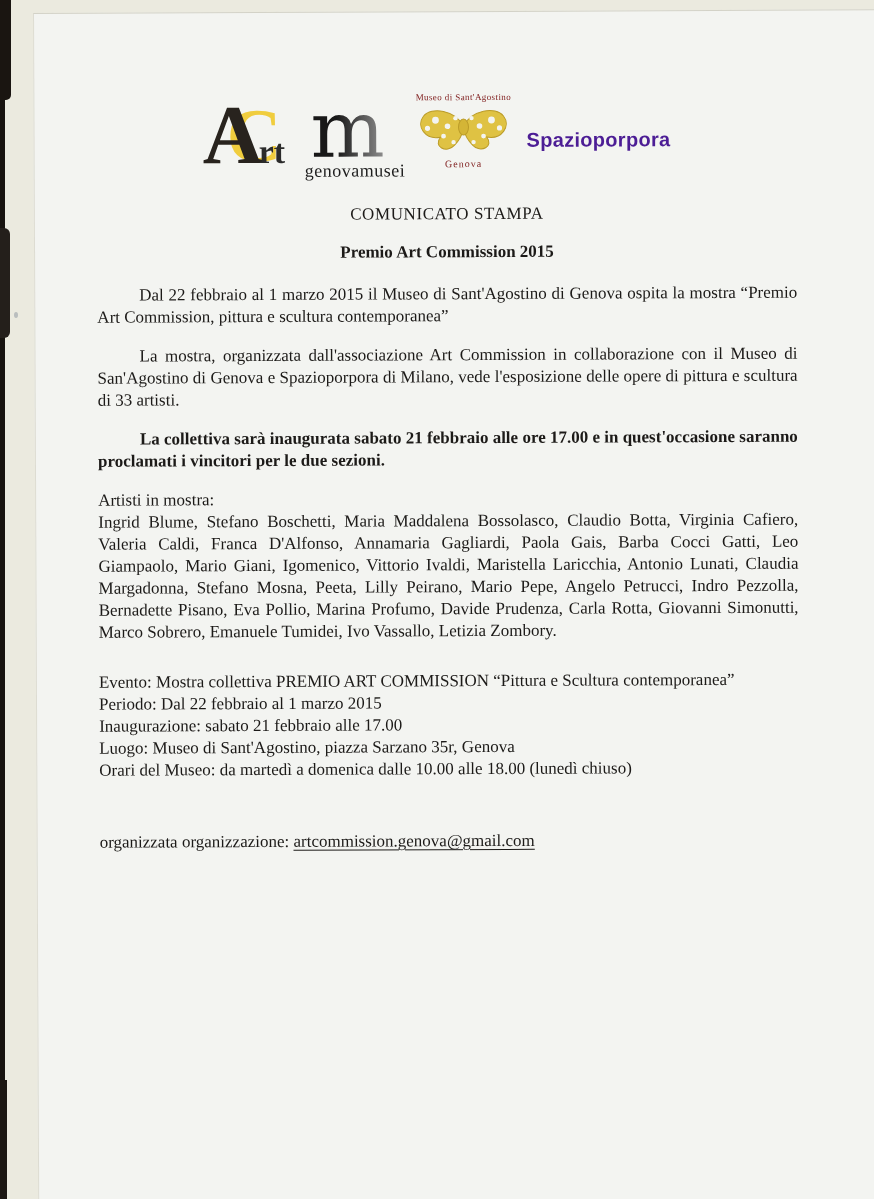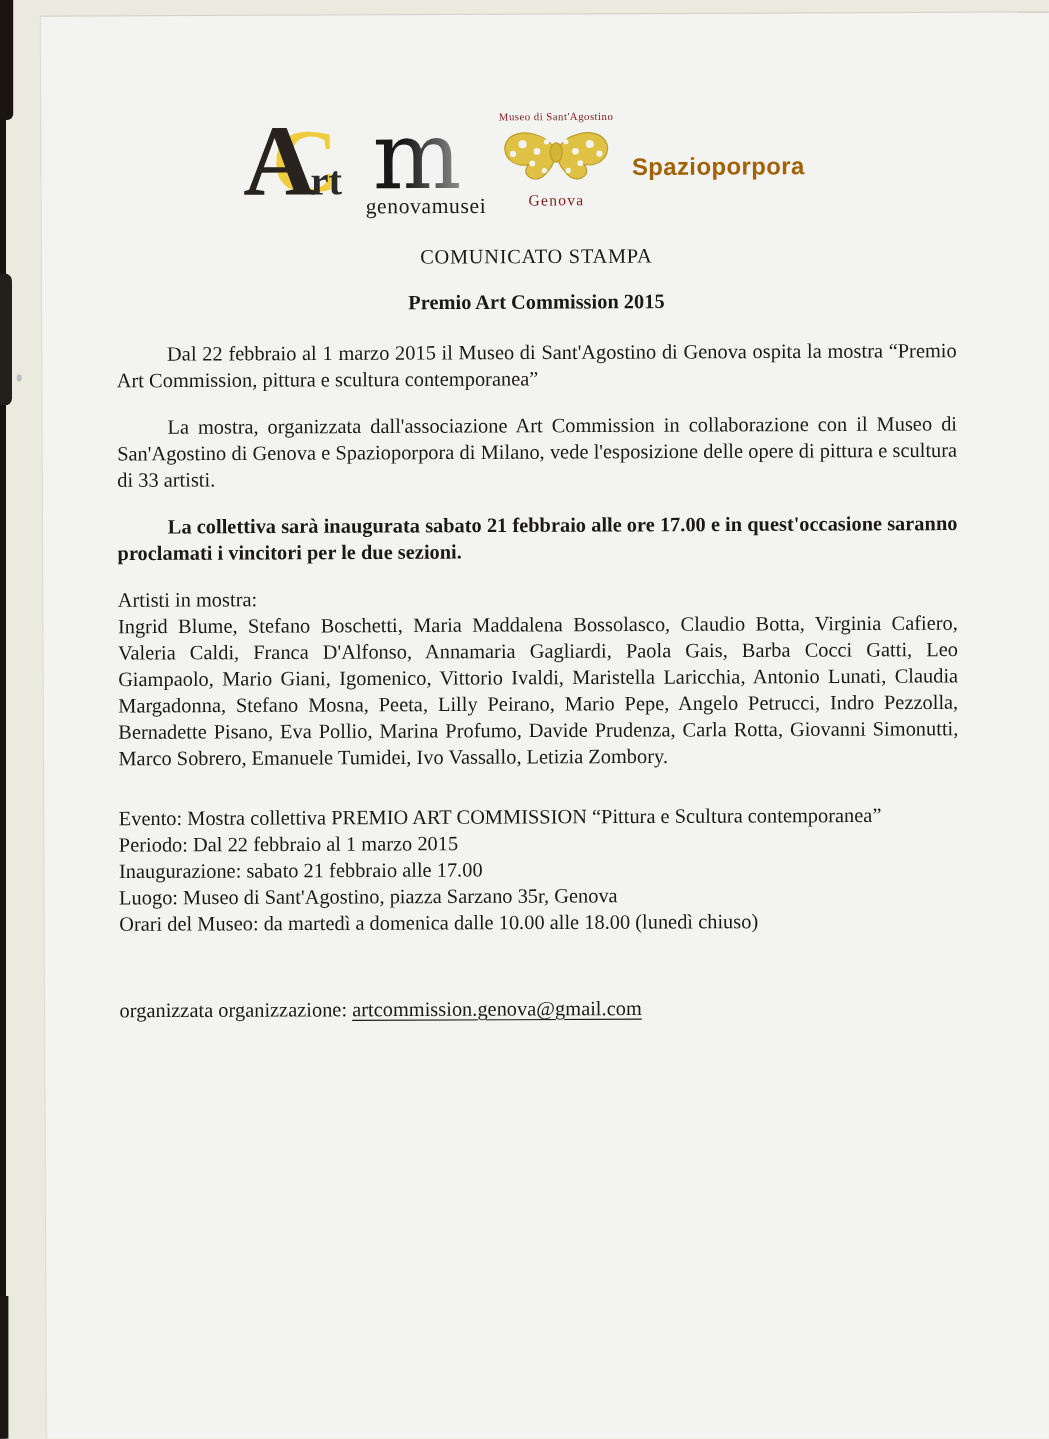--- a/index.html
+++ b/index.html
@@ -35,24 +35,24 @@
   .logo-art .rt{position:absolute;left:56px;top:42px;font-size:34px;font-weight:600;color:#2b2b2b;z-index:3;line-height:1;}
 
   .logo-comune{width:106px;height:92px;text-align:center;}
   .logo-comune .label{font-size:9.5px;font-weight:bold;letter-spacing:1.2px;color:#2a2a2a;margin-top:-2px;white-space:nowrap;}
 
   .logo-gm{width:96px;height:92px;text-align:center;}
   .logo-gm .label{font-size:18px;color:#1d1d1d;letter-spacing:.5px;margin-top:-12px;}
 
   .logo-museo{width:106px;height:96px;text-align:center;color:#7f1d1d;}
   .logo-museo .top{font-size:9px;letter-spacing:.4px;white-space:nowrap;}
-  .logo-museo .bottom{font-size:13px;letter-spacing:1px;margin-top:-2px;}
+  .logo-museo .bottom{font-size:10px;letter-spacing:1px;margin-top:-2px;}
 
   .logo-spazio{width:126px;text-align:center;}
-  .logo-spazio .label{font-family:"Liberation Sans","DejaVu Sans",sans-serif;font-weight:800;font-size:20px;letter-spacing:.3px;color:#a16207;}
+  .logo-spazio .label{font-family:"Liberation Sans","DejaVu Sans",sans-serif;font-weight:800;font-size:20px;letter-spacing:.3px;color:#4c1d95;}
 
   
   .content{position:absolute;left:62px;top:191px;width:700px;font-size:17px;line-height:22px;}
   .kicker{text-align:center;letter-spacing:.6px;}
   .doc-title{text-align:center;font-weight:bold;margin-top:16px;}
   .para{text-align:justify;text-indent:42px;margin-top:13px;}
   .para.first{margin-top:20px;}
   .para.bold{font-weight:bold;}
   .artists-heading{margin-top:13px;}
   .artists{text-align:justify;}

